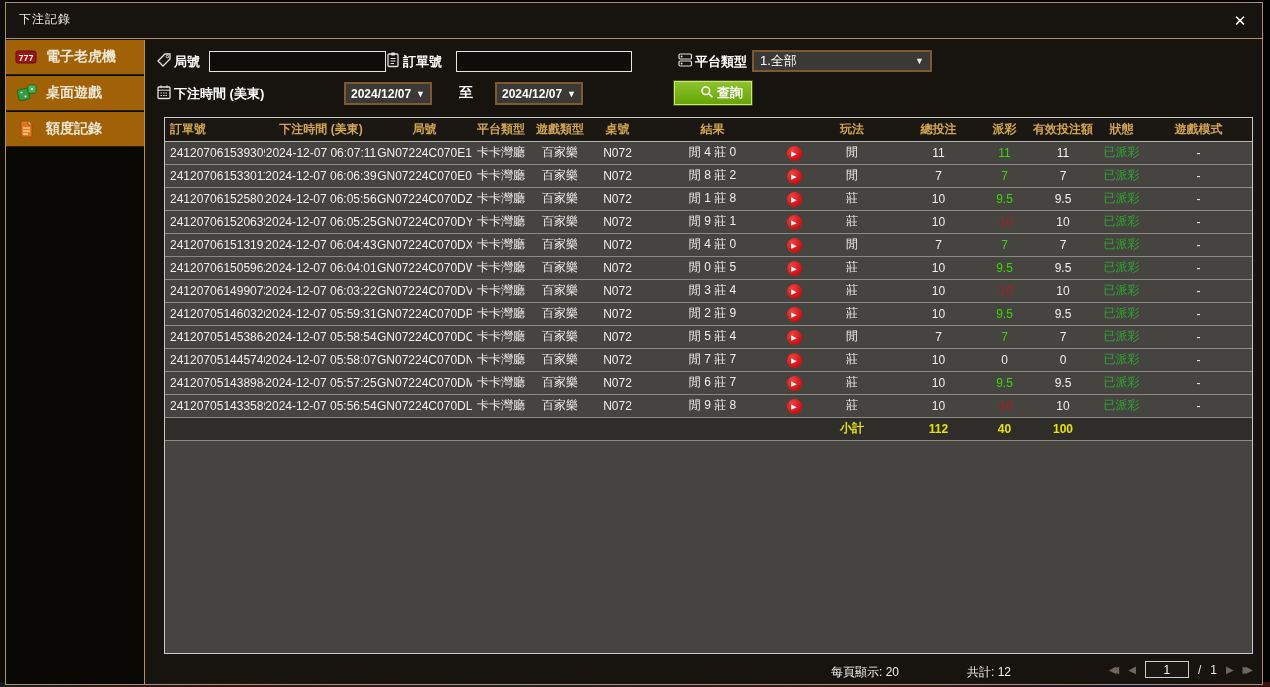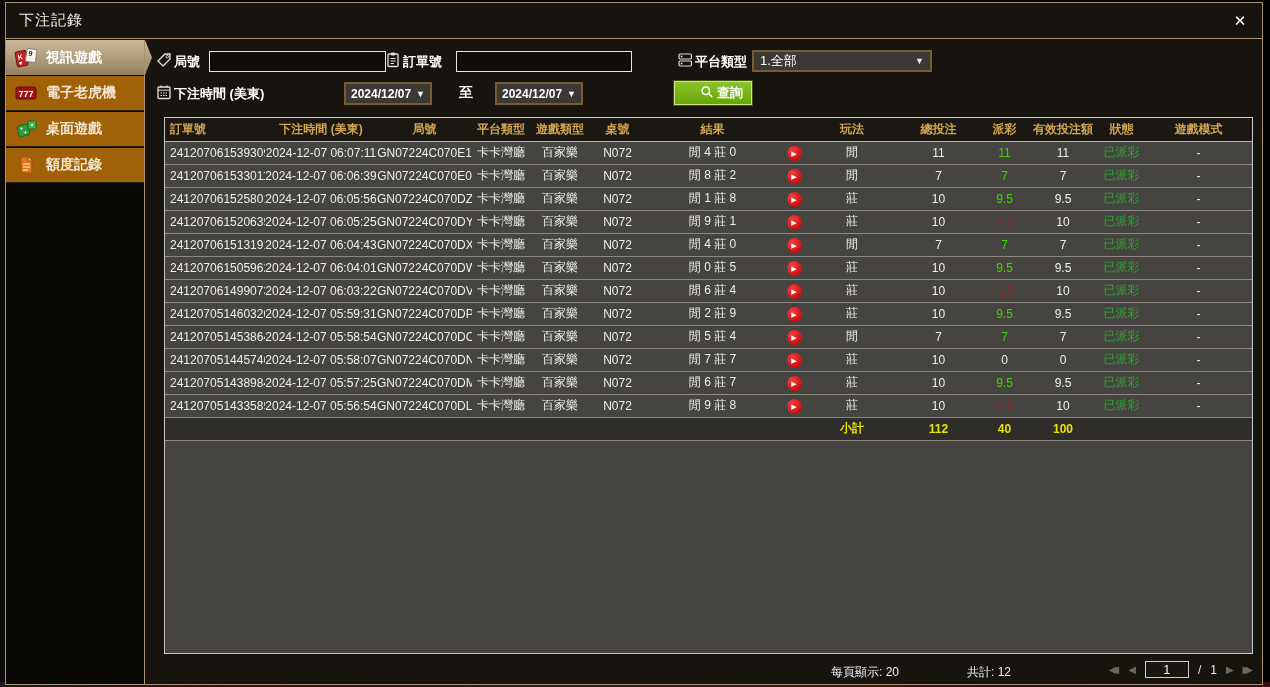--- a/index.html
+++ b/index.html
@@ -7,21 +7,21 @@
     font-family:"Liberation Sans", sans-serif; }
   .bg-strip { position:absolute; left:0; bottom:0; width:1270px; height:5px;
     background:linear-gradient(90deg,#1c1c1c 0%,#3a1010 18%,#202020 40%,#3c1414 70%,#14142a 90%,#3a1010 100%); }
   .bg-left { position:absolute; left:0; top:0; width:8px; height:687px; background:#0d0b08; }
 
   .dialog { position:absolute; left:5px; top:2px; width:1258px; height:683px;
     background:#17130e; border:1px solid #a8916e; }
 
   .titlebar { position:absolute; left:0; top:0; width:100%; height:36px;
     border-bottom:1px solid #a8916e; }
-  .title { position:absolute; left:13px; top:8px; font-size:15px; color:#f2ede2; letter-spacing:1px; }
+  .title { position:absolute; left:13px; top:8px; font-size:12px; color:#f2ede2; letter-spacing:1px; }
   .close-btn { position:absolute; right:12px; top:8px; width:20px; height:20px;
     color:#ffffff; font-size:15px; text-align:center; line-height:20px; cursor:pointer; }
 
   
   .sidebar { position:absolute; left:0; top:37px; width:138px; height:644px; background:#0a0805; }
   .sidebar-divider { position:absolute; left:138px; top:37px; width:1px; height:645px; background:#a8916e; }
   .side-item { position:relative; width:138px; height:35px; margin-bottom:1px; background:#a16207;
     border-bottom:1px solid #272119; display:flex; align-items:center; gap:8px; padding-left:8px;
     color:#efe6d4; font-size:14px; font-weight:bold; cursor:pointer; }
   .side-item.selected { width:146px;
@@ -85,36 +85,20 @@
 <div class="bg-strip"></div>
 
 <div class="dialog">
 
   <div class="titlebar">
     <div class="title">下注記錄</div>
     <div class="close-btn">✕</div>
   </div>
 
   <div class="sidebar">
-    <div class="side-item selected">
-      <span class="side-icon">
-        <svg width="24" height="22" viewBox="0 0 24 22">
-          <g transform="rotate(-10 8 11)">
-              <rect x="2" y="4" width="11" height="15" rx="1.5" fill="#c22222" stroke="#7a1010"></rect>
-          <text x="4" y="12" font-size="7" fill="#ffffff" font-weight="bold">K</text>
-          <text x="4" y="18" font-size="6" fill="#ffffff">♥</text>
-            </g>
-          <g transform="rotate(8 17 10)">
-              <rect x="12" y="2" width="10" height="13" rx="1.5" fill="#f5f2ea" stroke="#888"></rect>
-          <text x="14" y="9" font-size="7" fill="#222" font-weight="bold">9</text>
-            </g>
-        </svg>
-      </span>
-      <span>視訊遊戲</span>
-    </div>
     <div class="side-item">
       <span class="side-icon">
         <svg width="24" height="18" viewBox="0 0 24 18">
           <rect x="2" y="3" width="20" height="12" rx="2" fill="#a31212" stroke="#5e0a0a"></rect>
           <text x="4.5" y="12.5" font-size="9" fill="#ffffff" font-weight="bold">777</text>
         </svg>
       </span>
       <span>電子老虎機</span>
     </div>
     <div class="side-item">
@@ -344,21 +328,21 @@
             <td class="status">已派彩</td>
             <td>-</td>
           </tr>
           <tr>
             <td class="left">241207061499073</td>
             <td>2024-12-07 06:03:22</td>
             <td>GN07224C070DV</td>
             <td>卡卡灣廳</td>
             <td>百家樂</td>
             <td>N072</td>
-            <td>閒 6 莊 4</td>
+            <td>閒 3 莊 4</td>
             <td><span class="play-btn">▶</span></td>
             <td>莊</td>
             <td>10</td>
             <td class="pay-loss">-10</td>
             <td>10</td>
             <td class="status">已派彩</td>
             <td>-</td>
           </tr>
           <tr>
             <td class="left">241207051460320</td>

